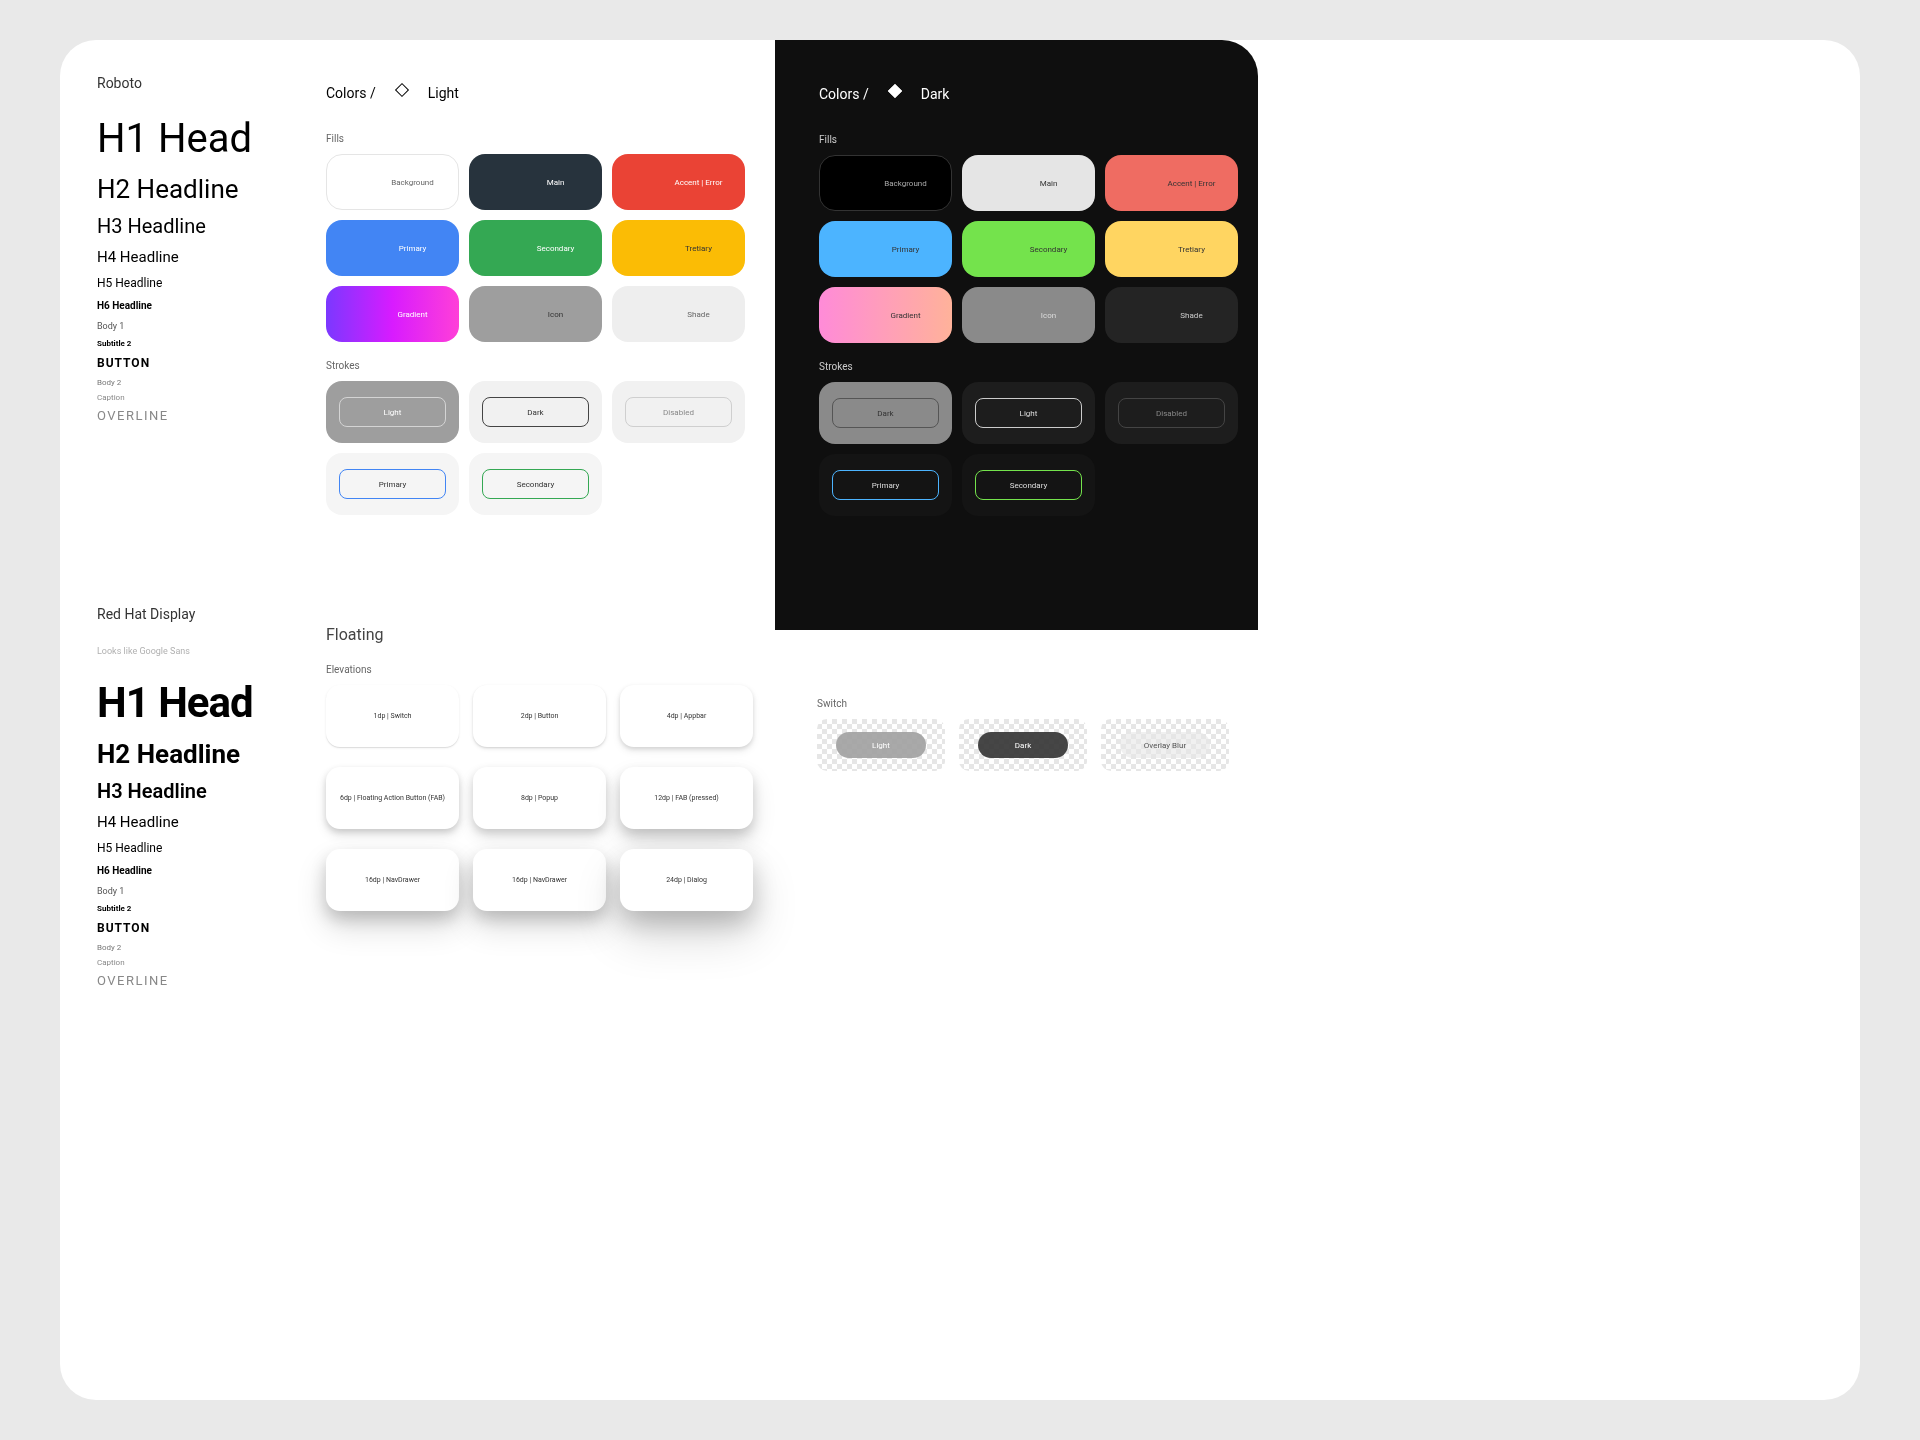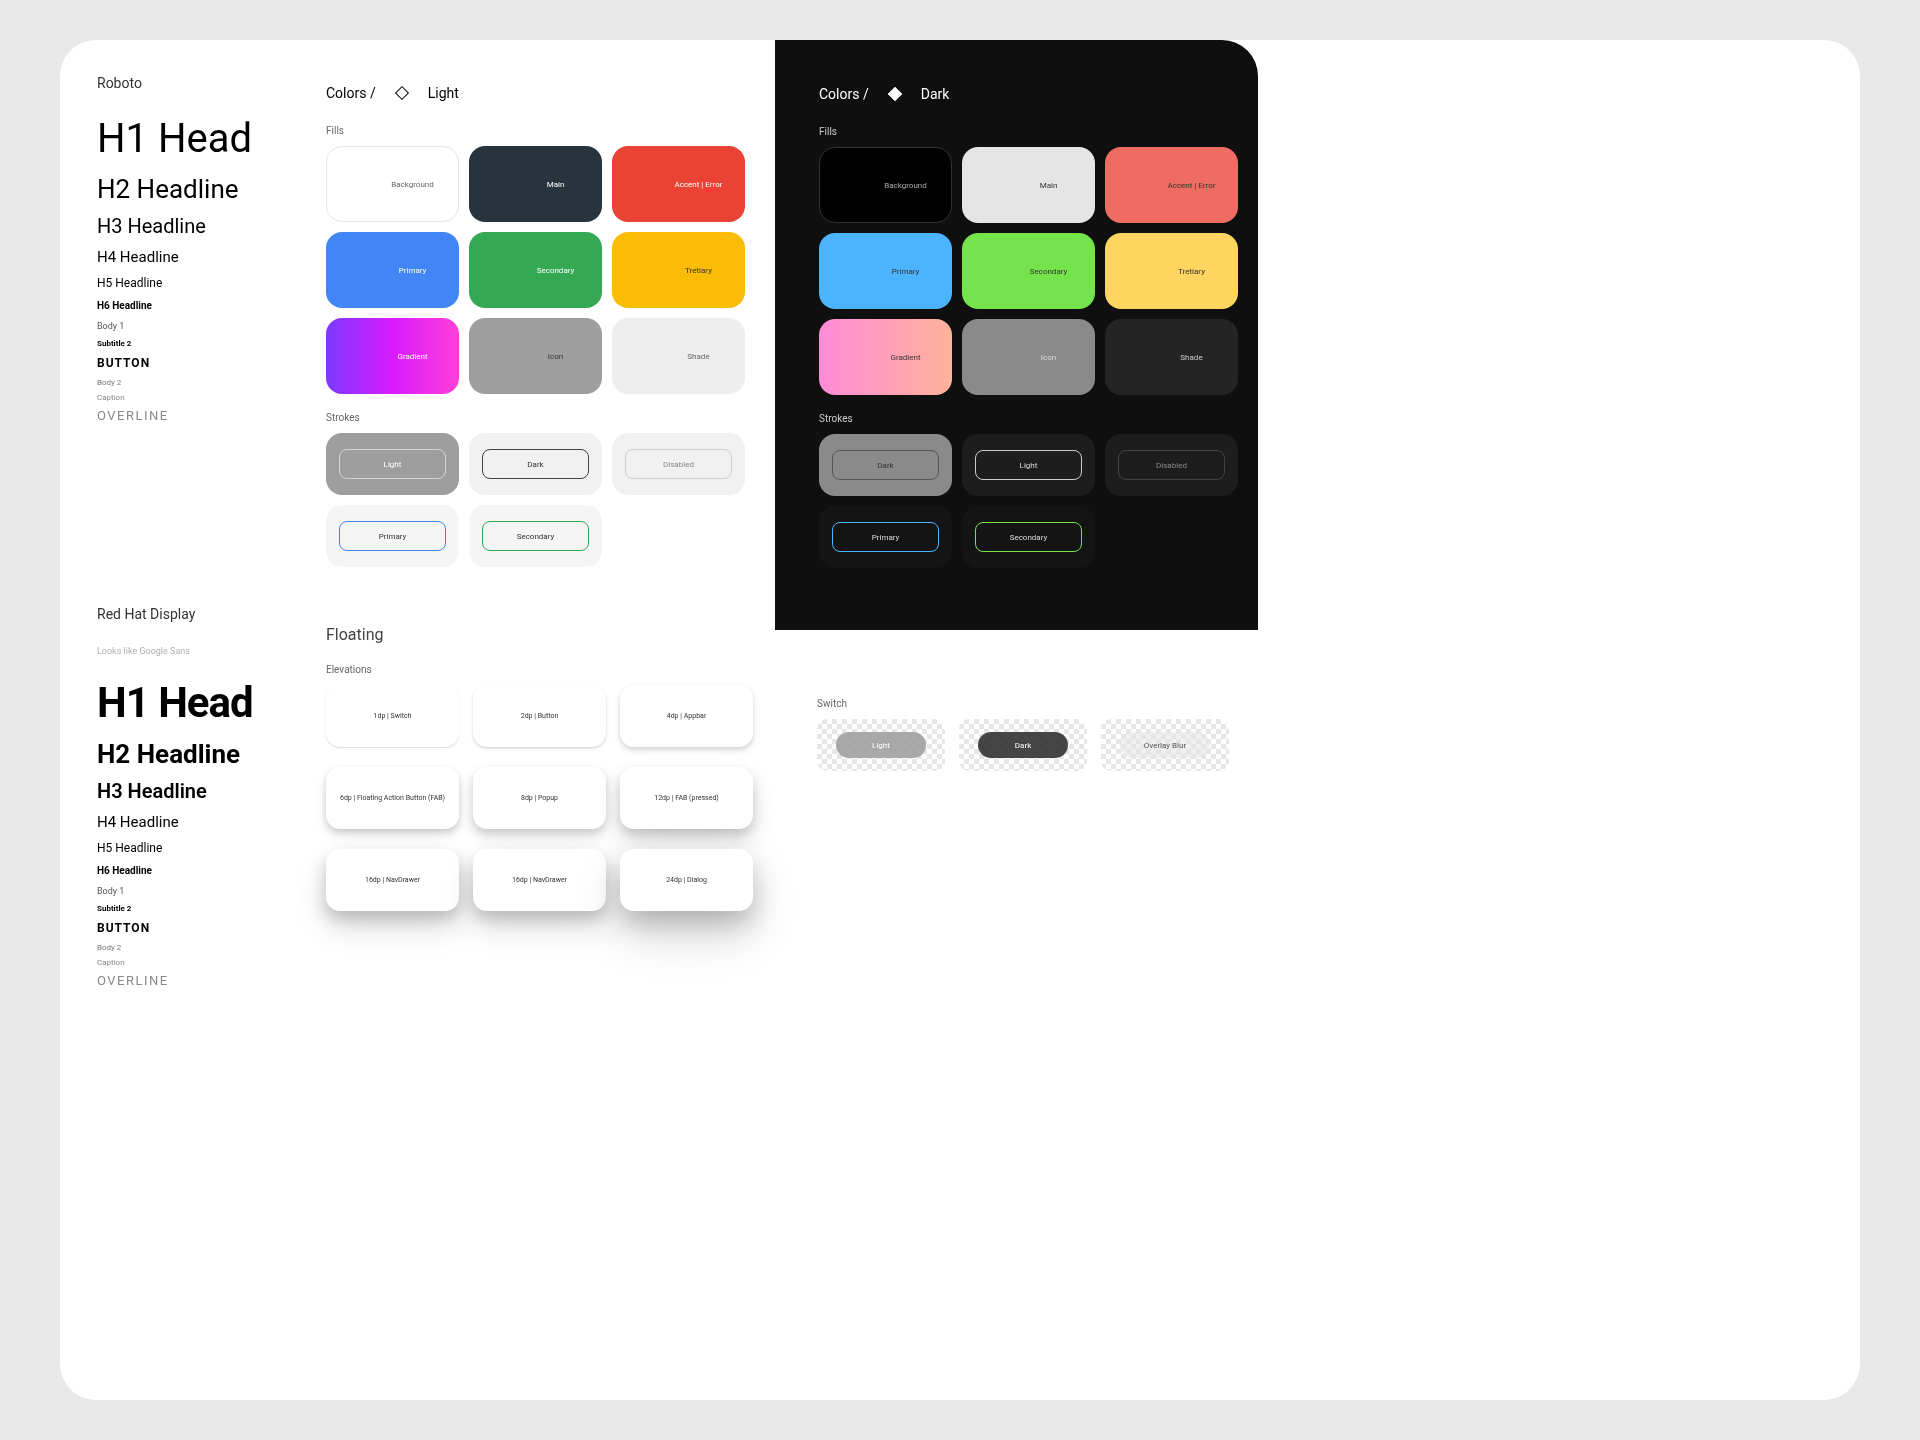--- a/index.html
+++ b/index.html
@@ -42,32 +42,32 @@
 .redhat .h1 { font-weight: 700; font-size: 42px; letter-spacing: -1px; }
 .redhat .h2 { font-weight: 700; font-size: 26px; }
 .redhat .h3 { font-weight: 600; font-size: 20px; }
 
 
 .panel {
   position: absolute;
 }
 .panel.light { left: 266px; top: 45px; width: 450px; }
 .panel.dark  { left: 715px; top: 0;  width: 483px; height: 590px; background: #0f0f0f; padding: 46px 22px 30px 44px; border-top-right-radius: 36px; }
-.panel-title { font-size: 14px; font-weight: 400; margin-bottom: 24px; display: flex; align-items: center; gap: 21px; }
+.panel-title { font-size: 14px; font-weight: 400; margin-bottom: 32px; display: flex; align-items: flex-start; gap: 21px; }
 .panel.dark .panel-title { color: #fff; }
 .subhead { font-size: 10px; color: #666; margin: 18px 0 10px; }
 .panel.dark .subhead { color: #ccc; }
 
 .swatch-grid {
   display: grid;
   grid-template-columns: repeat(3, 133px);
   gap: 10px;
 }
 .swatch {
-  height: 76px;
+  height: 56px;
   border-radius: 16px;
   display: flex;
   align-items: center;
   justify-content: center;
   font-size: 8px;
   padding-left: 40px;
 }
 .swatch.bordered { border: 1px solid #e5e5e5; }
 .panel.dark .swatch.bordered { border: 1px solid #333; }
 

